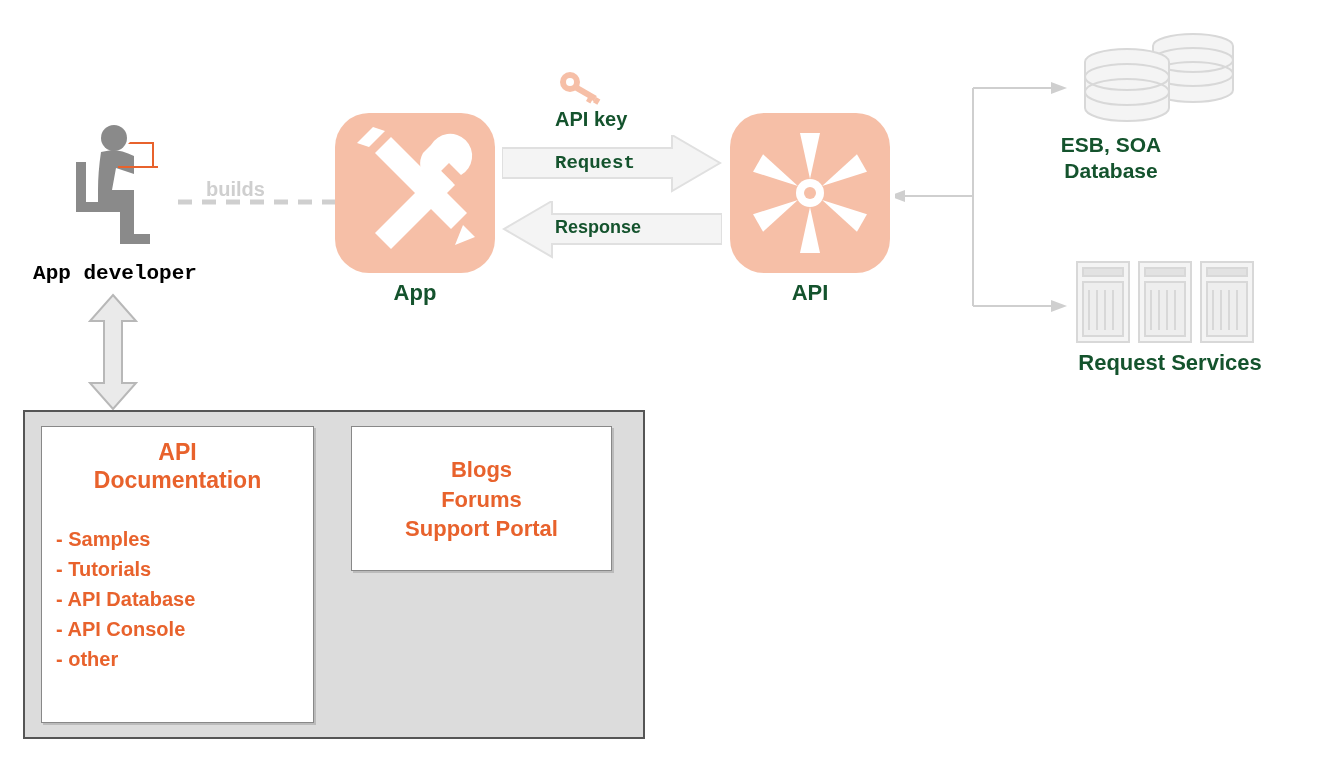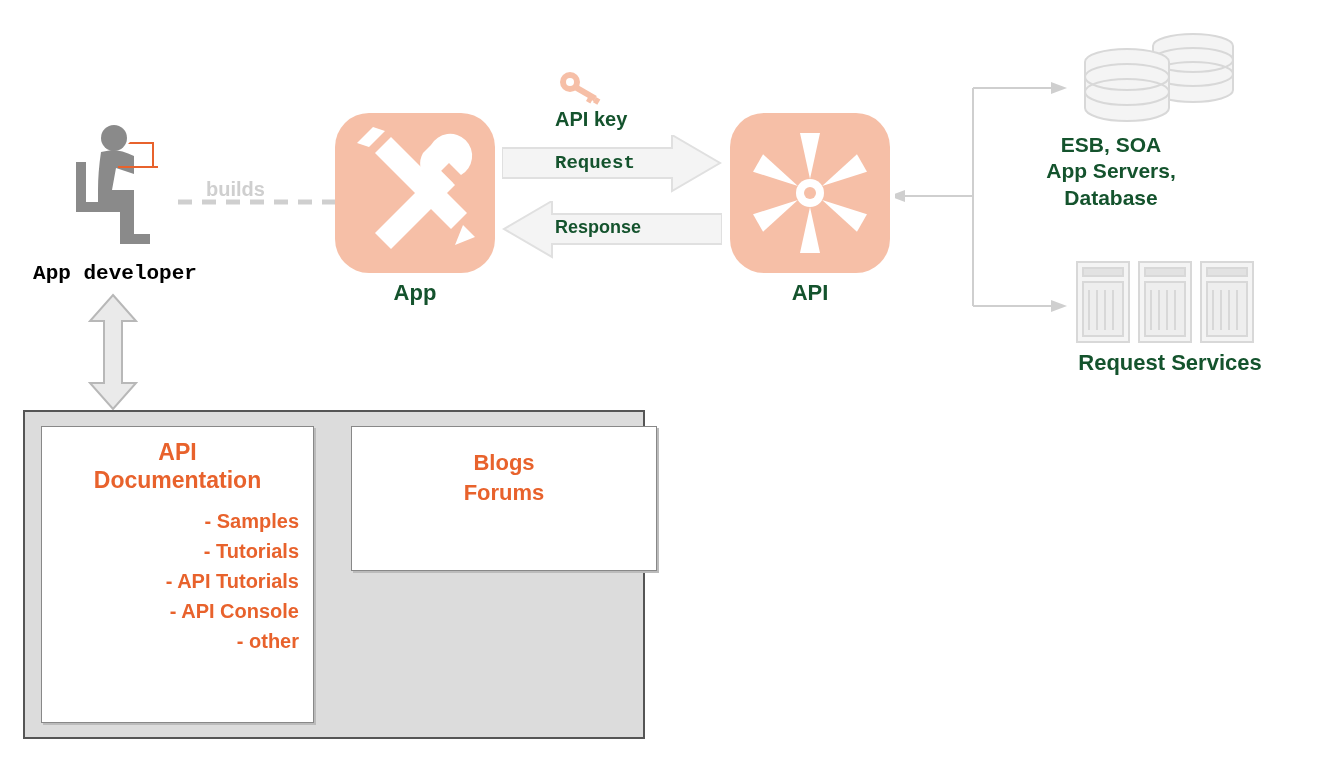--- a/index.html
+++ b/index.html
@@ -121,21 +121,20 @@
 
       <ellipse cx="52" cy="32" rx="42" ry="13"></ellipse>
       <path d="M10 32 v46 a42 13 0 0 0 84 0 v-46"></path>
       <ellipse cx="52" cy="47" rx="42" ry="13" fill="none"></ellipse>
       <ellipse cx="52" cy="62" rx="42" ry="13" fill="none"></ellipse>
     </g>
   </svg>
 </div>
 <div class="node-label faded" style="position:absolute; left:996px; top:132px; width:230px; font-size:21px; line-height:1.25;">
   <div>ESB, SOA</div>
-  <div>App Servers,</div>
   <div>Database</div>
 </div>
 
 <div style="position:absolute; left:1073px; top:252px;">
   <svg width="190" height="100" viewBox="0 0 190 100">
     <g fill="#f4f4f4" stroke="#d8d8d8" stroke-width="2">
       <g>
         <rect x="4" y="10" width="52" height="80"></rect>
         <rect x="10" y="16" width="40" height="8" fill="#e2e2e2"></rect>
         <rect x="10" y="30" width="40" height="54" fill="#eee"></rect>
@@ -171,27 +170,28 @@
   <polygon points="25,2 48,28 34,28 34,90 48,90 25,116 2,90 16,90 16,28 2,28" fill="#eaeaea" stroke="#b8b8b8" stroke-width="2"></polygon>
 </svg>
 
 <div style="position:absolute; left:23px; top:410px; width:622px; height:329px; border:2px solid #555; background:#dcdcdc;"></div>
 
 <div class="box-shadow" style="position:absolute; left:41px; top:426px; width:273px; height:297px; background:#fff; border:1px solid #888; padding:12px 14px;">
   <div class="orange" style="text-align:center; font-weight:bold; font-size:23px; line-height:1.2;">
     <div>API</div>
     <div>Documentation</div>
   </div>
-  <div class="orange" style="margin-top:12px; font-weight:bold; font-size:20px; line-height:1.5;text-align:right;">
+  <div class="orange" style="margin-top:30px; font-weight:bold; font-size:20px; line-height:1.5;">
     <div>- Samples</div>
     <div>- Tutorials</div>
-    <div>- API Tutorials</div>
+    <div>- API Database</div>
     <div>- API Console</div>
     <div>- other</div>
   </div>
 </div>
 
-<div class="box-shadow" style="position:absolute; left:351px; top:426px; width:306px; height:145px; background:#fff; border:1px solid #888; padding:21px 10px;">
+<div class="box-shadow" style="position:absolute; left:351px; top:426px; width:261px; height:145px; background:#fff; border:1px solid #888; padding:28px 10px;">
   <div class="orange" style="text-align:center; font-weight:bold; font-size:22px; line-height:1.35;">
     <div>Blogs</div>
     <div>Forums</div>
+    <div>Support Portal</div>
   </div>
 </div>
 
 </body></html>

